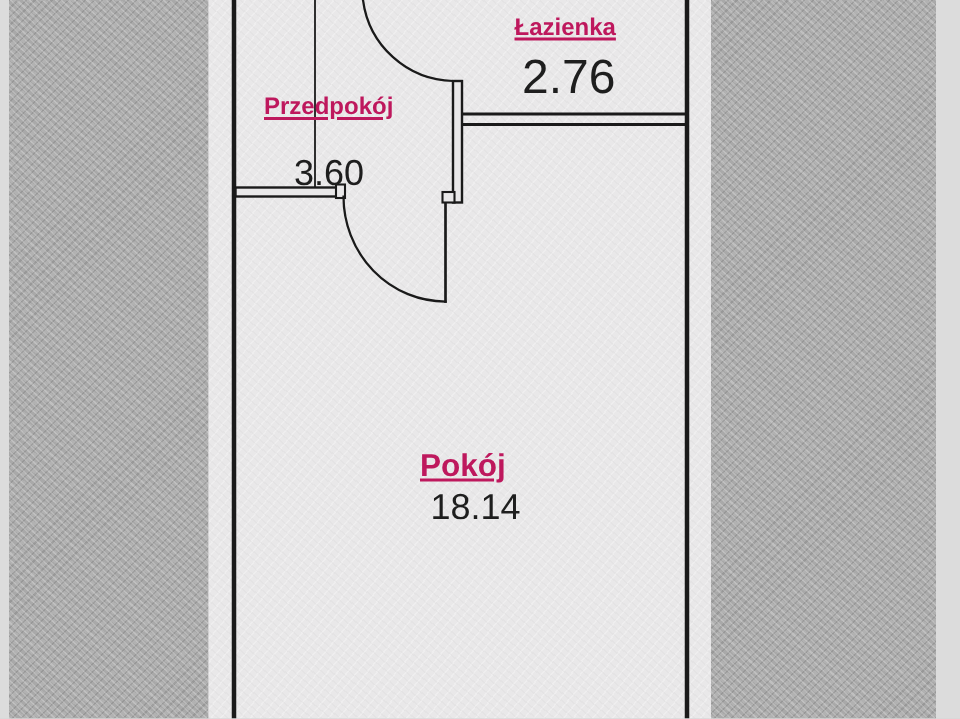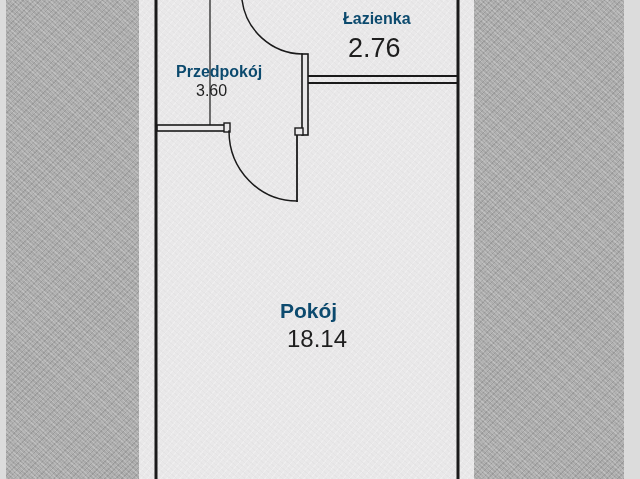--- a/index.html
+++ b/index.html
@@ -19,22 +19,22 @@
     .edge-light { position: absolute; top: 0; height: 479px; background: #dcdcdc; }
     .paper {
       position: absolute; top: 0; left: 139px; width: 335px; height: 479px;
       background: #e9e8e9;
       background-image:
         repeating-linear-gradient(40deg, rgba(0,0,0,0.018) 0 1px, rgba(0,0,0,0) 1px 4px),
         repeating-linear-gradient(-50deg, rgba(255,255,255,0.25) 0 1px, rgba(0,0,0,0) 1px 5px);
     }
     svg.plan { position: absolute; left: 0; top: 0; }
     .label {
-      position: absolute; font-weight: bold; color: #0c4a6e;
-      text-decoration-thickness: 2px;
+      position: absolute; font-weight: bold; color: #be185d;
+      text-decoration: underline; text-decoration-thickness: 2px;
       text-underline-offset: 2px; white-space: nowrap;
     }
     .area { position: absolute; color: #1e1e1e; white-space: nowrap; }
   </style>
 </head>
 <body>
 
 <div class="edge-light" style="left:0; width:6px;"></div>
 <div class="bg-strip" style="left:6px; width:133px;"></div>
 <div class="bg-strip" style="left:474px; width:150px;"></div>
@@ -60,19 +60,19 @@
 
     <path d="M 242 0 A 62 62 0 0 0 302 54" stroke-width="1.5"></path>
 
     <path d="M 229 131 A 68 70 0 0 0 297 201" stroke-width="1.5"></path>
     <line x1="297" y1="132" x2="297" y2="201" stroke-width="1.8"></line>
     <rect x="295" y="128" width="8" height="7" stroke-width="1.4" fill="#e9e8e9"></rect>
   </g>
 </svg>
 
 <div class="label" style="left:343px; top:10px; font-size:16px;">Łazienka</div>
-<div class="area" style="left:348px; top:33px; font-size:27px;">2.76</div>
+<div class="area" style="left:348px; top:33px; font-size:32px;">2.76</div>
 
 <div class="label" style="left:176px; top:63px; font-size:16px;text-align:center;">Przedpokój</div>
-<div class="area" style="left:196px; top:82px; font-size:16px;">3.60</div>
+<div class="area" style="left:196px; top:102px; font-size:24px;">3.60</div>
 
 <div class="label" style="left:280px; top:299px; font-size:21px;">Pokój</div>
 <div class="area" style="left:287px; top:325px; font-size:24px;">18.14</div>
 
 </body></html>

